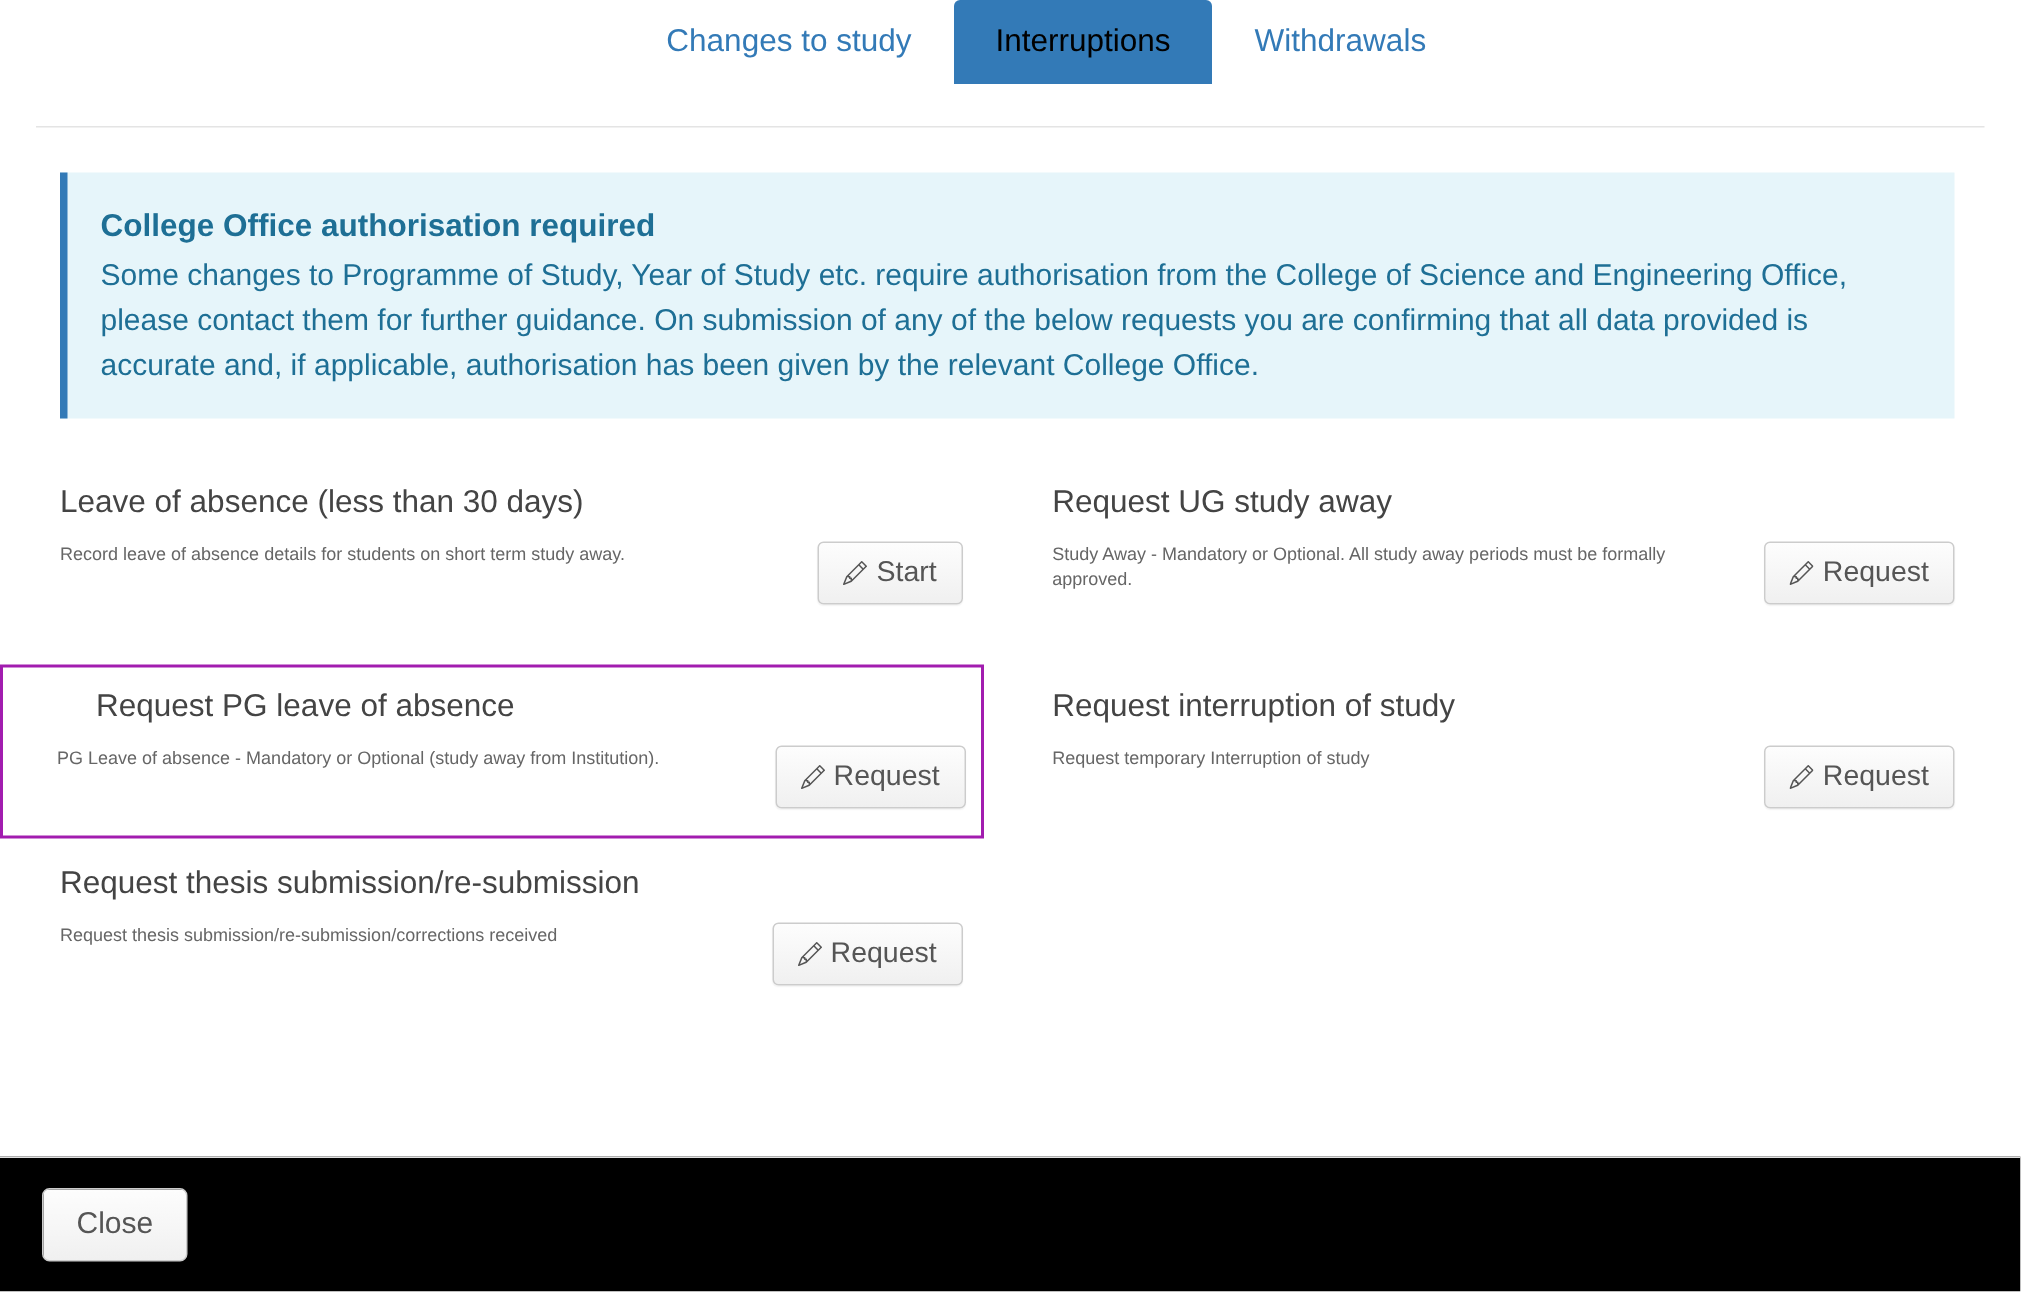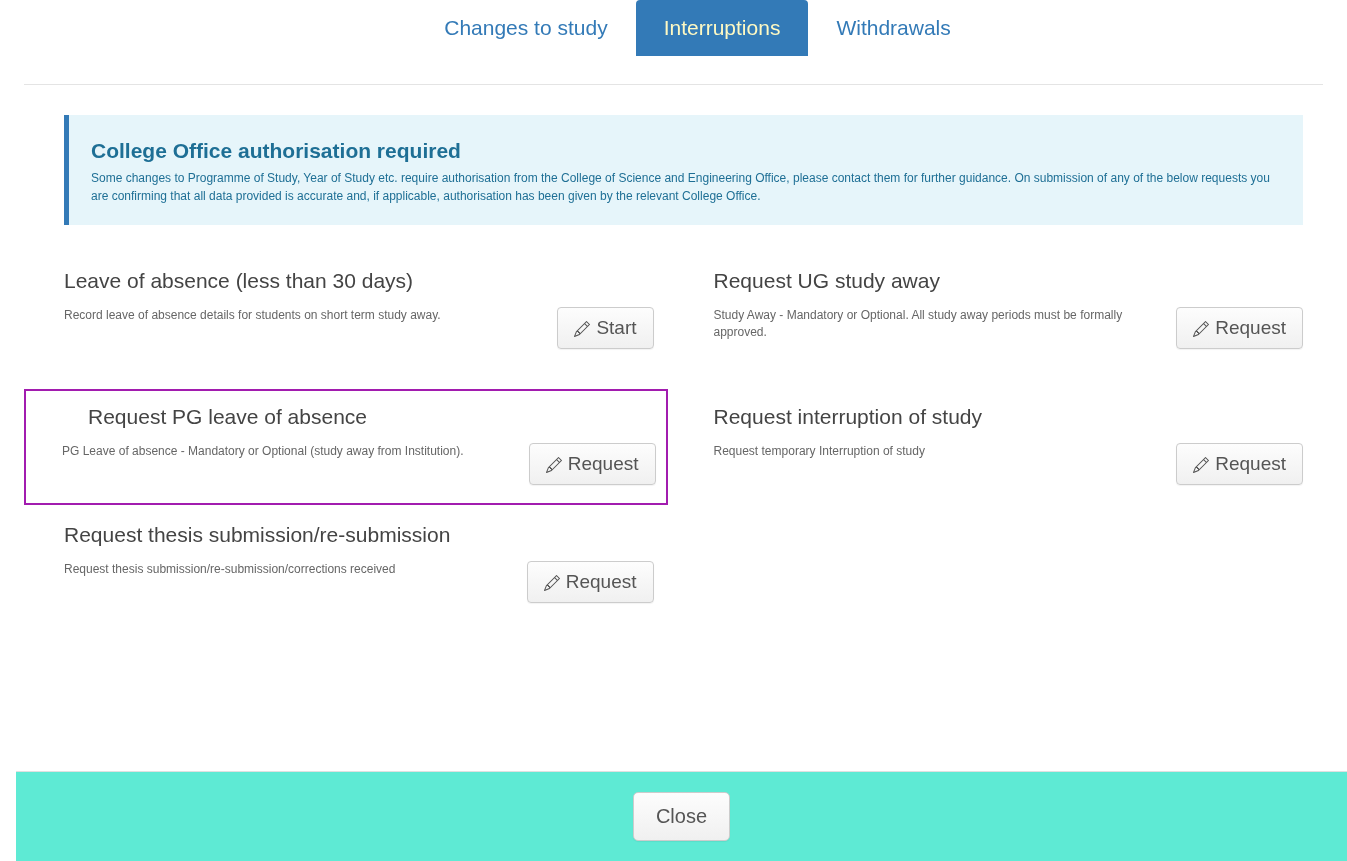--- a/index.html
+++ b/index.html
@@ -27,45 +27,45 @@
       padding: 16px 28px;
       font-size: 21px;
       cursor: pointer;
       color: #337ab7;
       background: transparent;
       border: none;
       border-radius: 4px 4px 0 0;
     }
     .tab.active {
       background: #337ab7;
-      color: #fef9c3;
+      color: #000000;
     }
     .divider {
       border-top: 1px solid #e4e4e4;
       margin: 28px 24px 0 24px;
     }
     .content {
-      padding: 30px 44px 0 64px;
+      padding: 30px 44px 0 40px;
     }
     .alert {
       background: #e6f5fa;
       border-left: 5px solid #337ab7;
       padding: 20px 22px 20px 22px;
       margin-bottom: 40px;
       color: #1e6f95;
       line-height: 1.5;
     }
     .alert-title {
       font-weight: 700;
       font-size: 21px;
       color: #1e6f95;
       margin-bottom: 2px;
     }
     .alert-body {
-      font-size: 12px;
+      font-size: 20px;
       color: #1e6f95;
     }
     .columns {
       display: flex;
       gap: 60px;
     }
     .col {
       flex: 1;
     }
     .card {
@@ -108,27 +108,27 @@
       padding: 9px 16px;
       font-size: 19px;
       color: #555;
       cursor: pointer;
       box-shadow: 0 1px 1px rgba(0,0,0,0.05);
       white-space: nowrap;
     }
     .footer {
       position: absolute;
       bottom: 0;
-      left: 16px;
+      left: 0;
       right: 0;
       border-top: 1px solid #e0e0e0;
       padding: 20px 28px;
       display: flex;
-      justify-content: center;
-      background: #5eead4;
+      justify-content: flex-start;
+      background: #000000;
     }
     .close-btn {
       background: linear-gradient(#fdfdfd, #f0f0f0);
       border: 1px solid #ccc;
       border-radius: 5px;
       padding: 12px 22px;
       font-size: 20px;
       color: #555;
       cursor: pointer;
       box-shadow: 0 1px 1px rgba(0,0,0,0.05);

